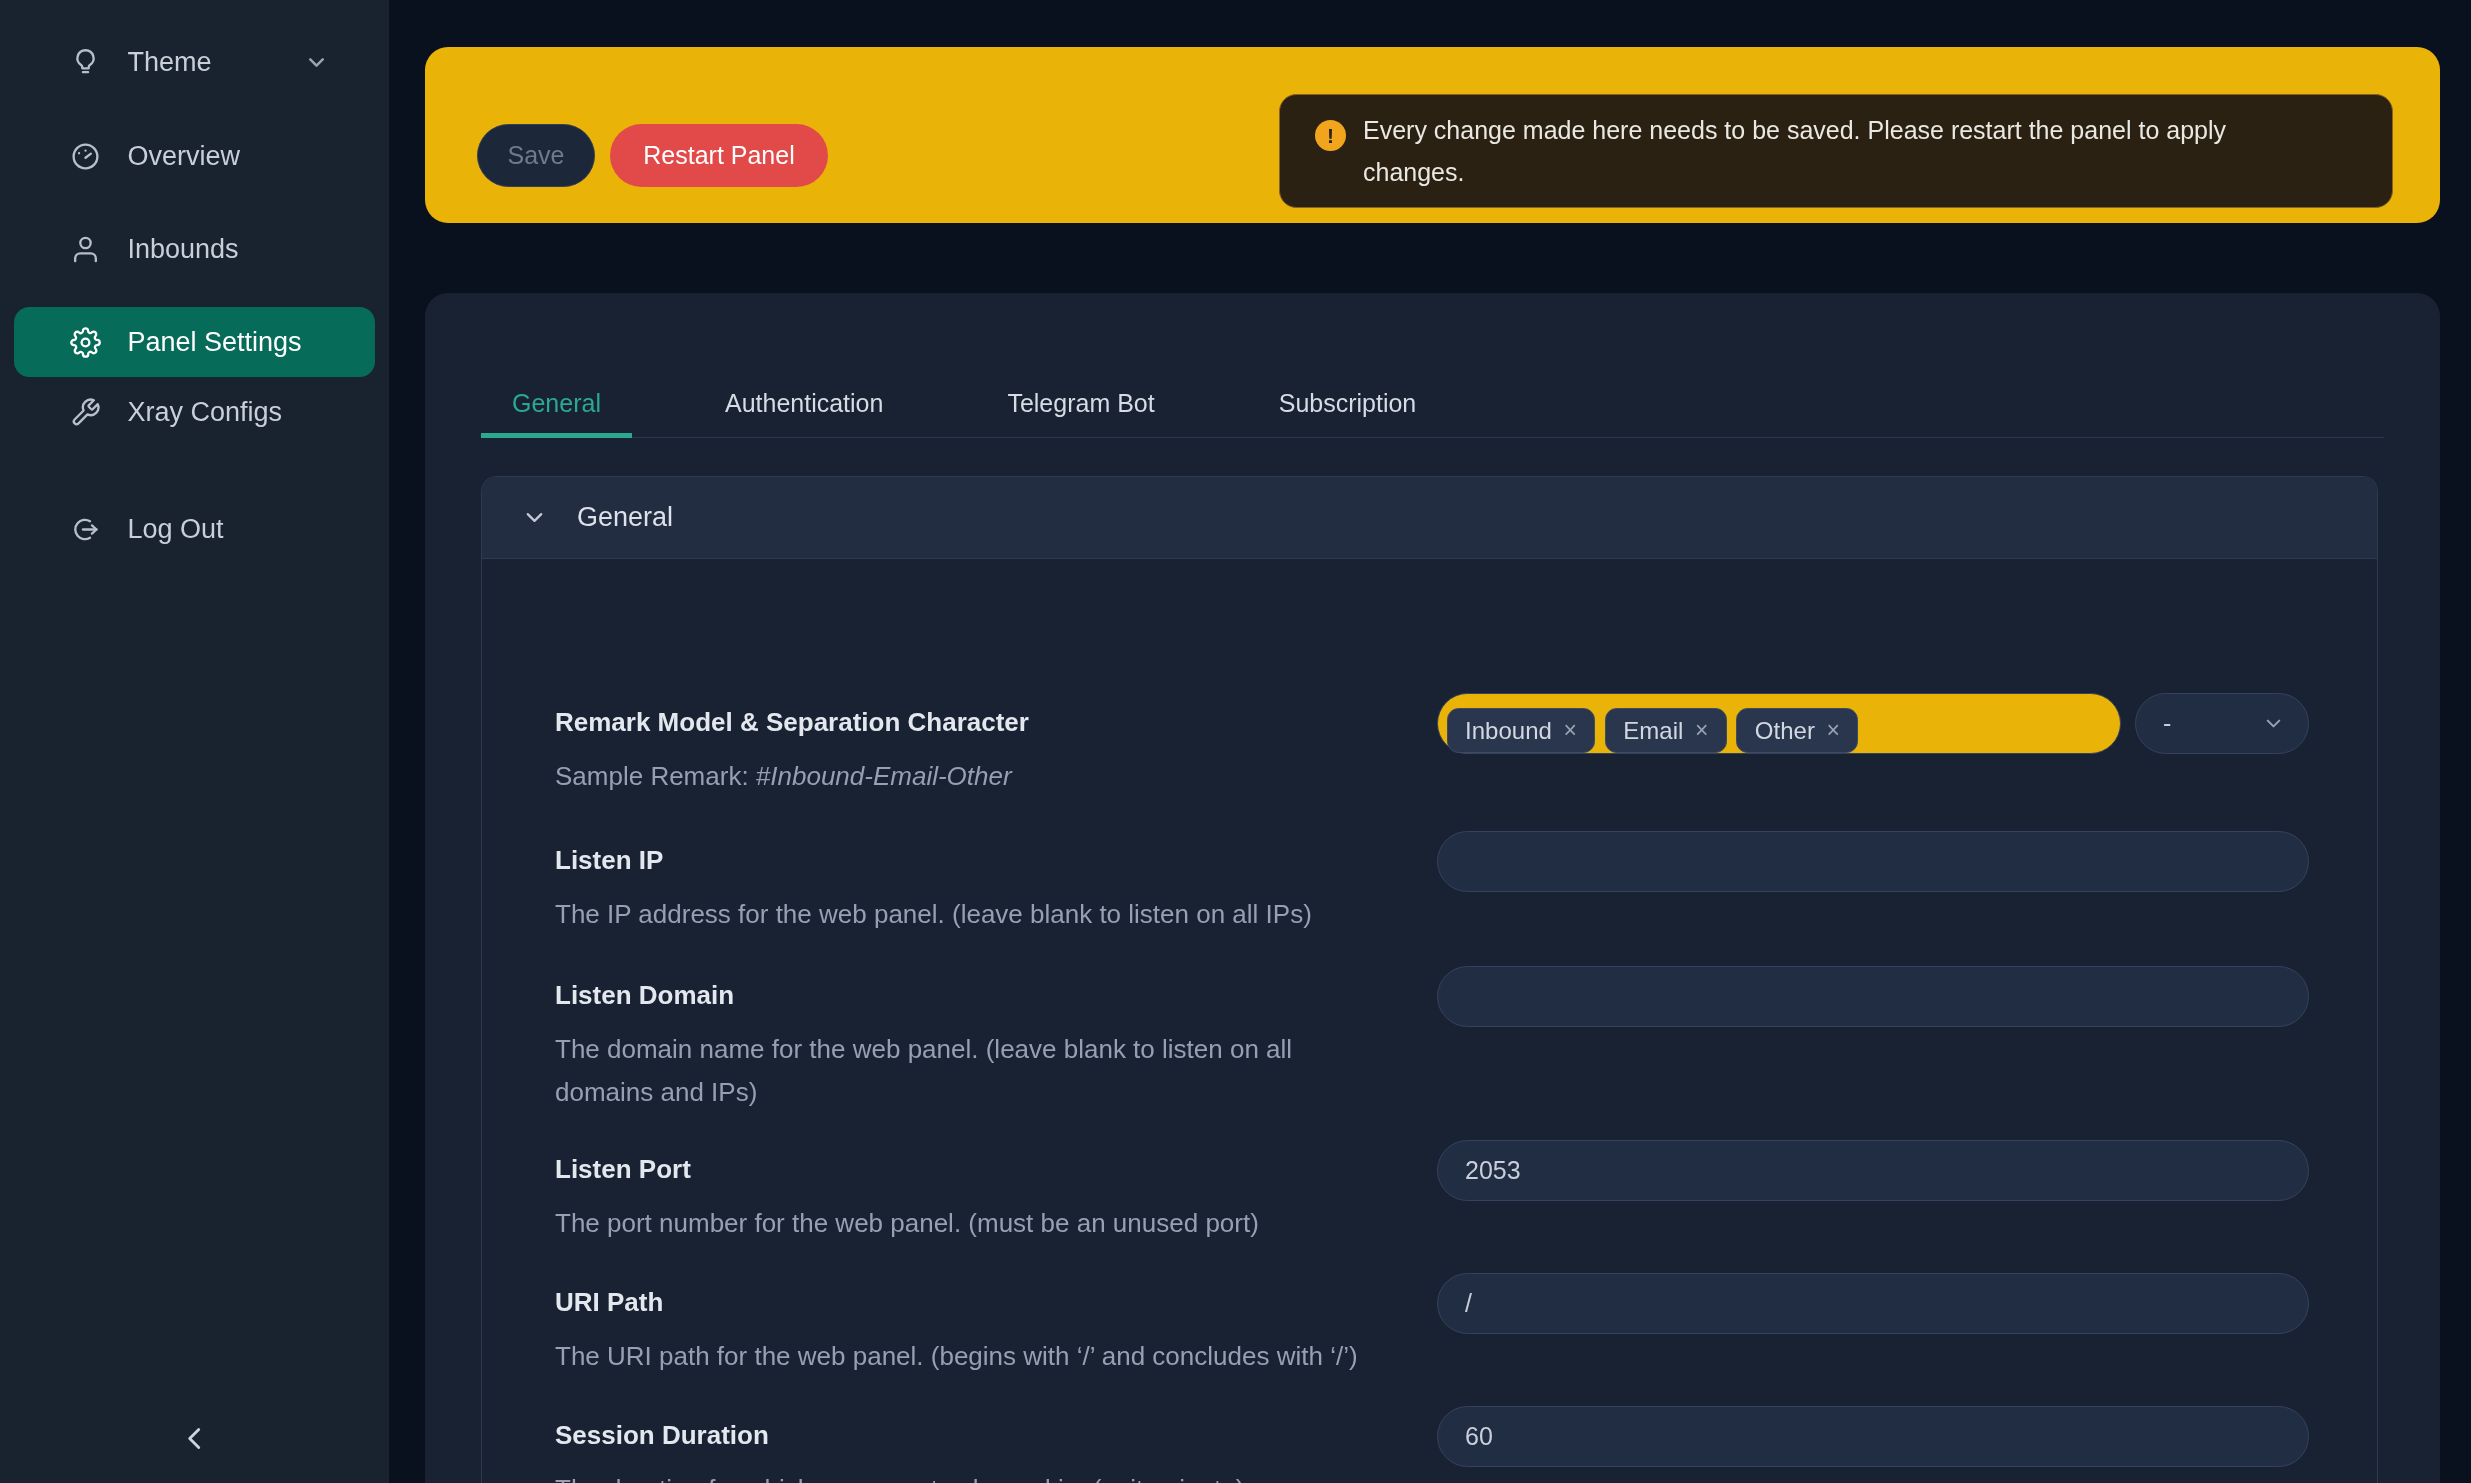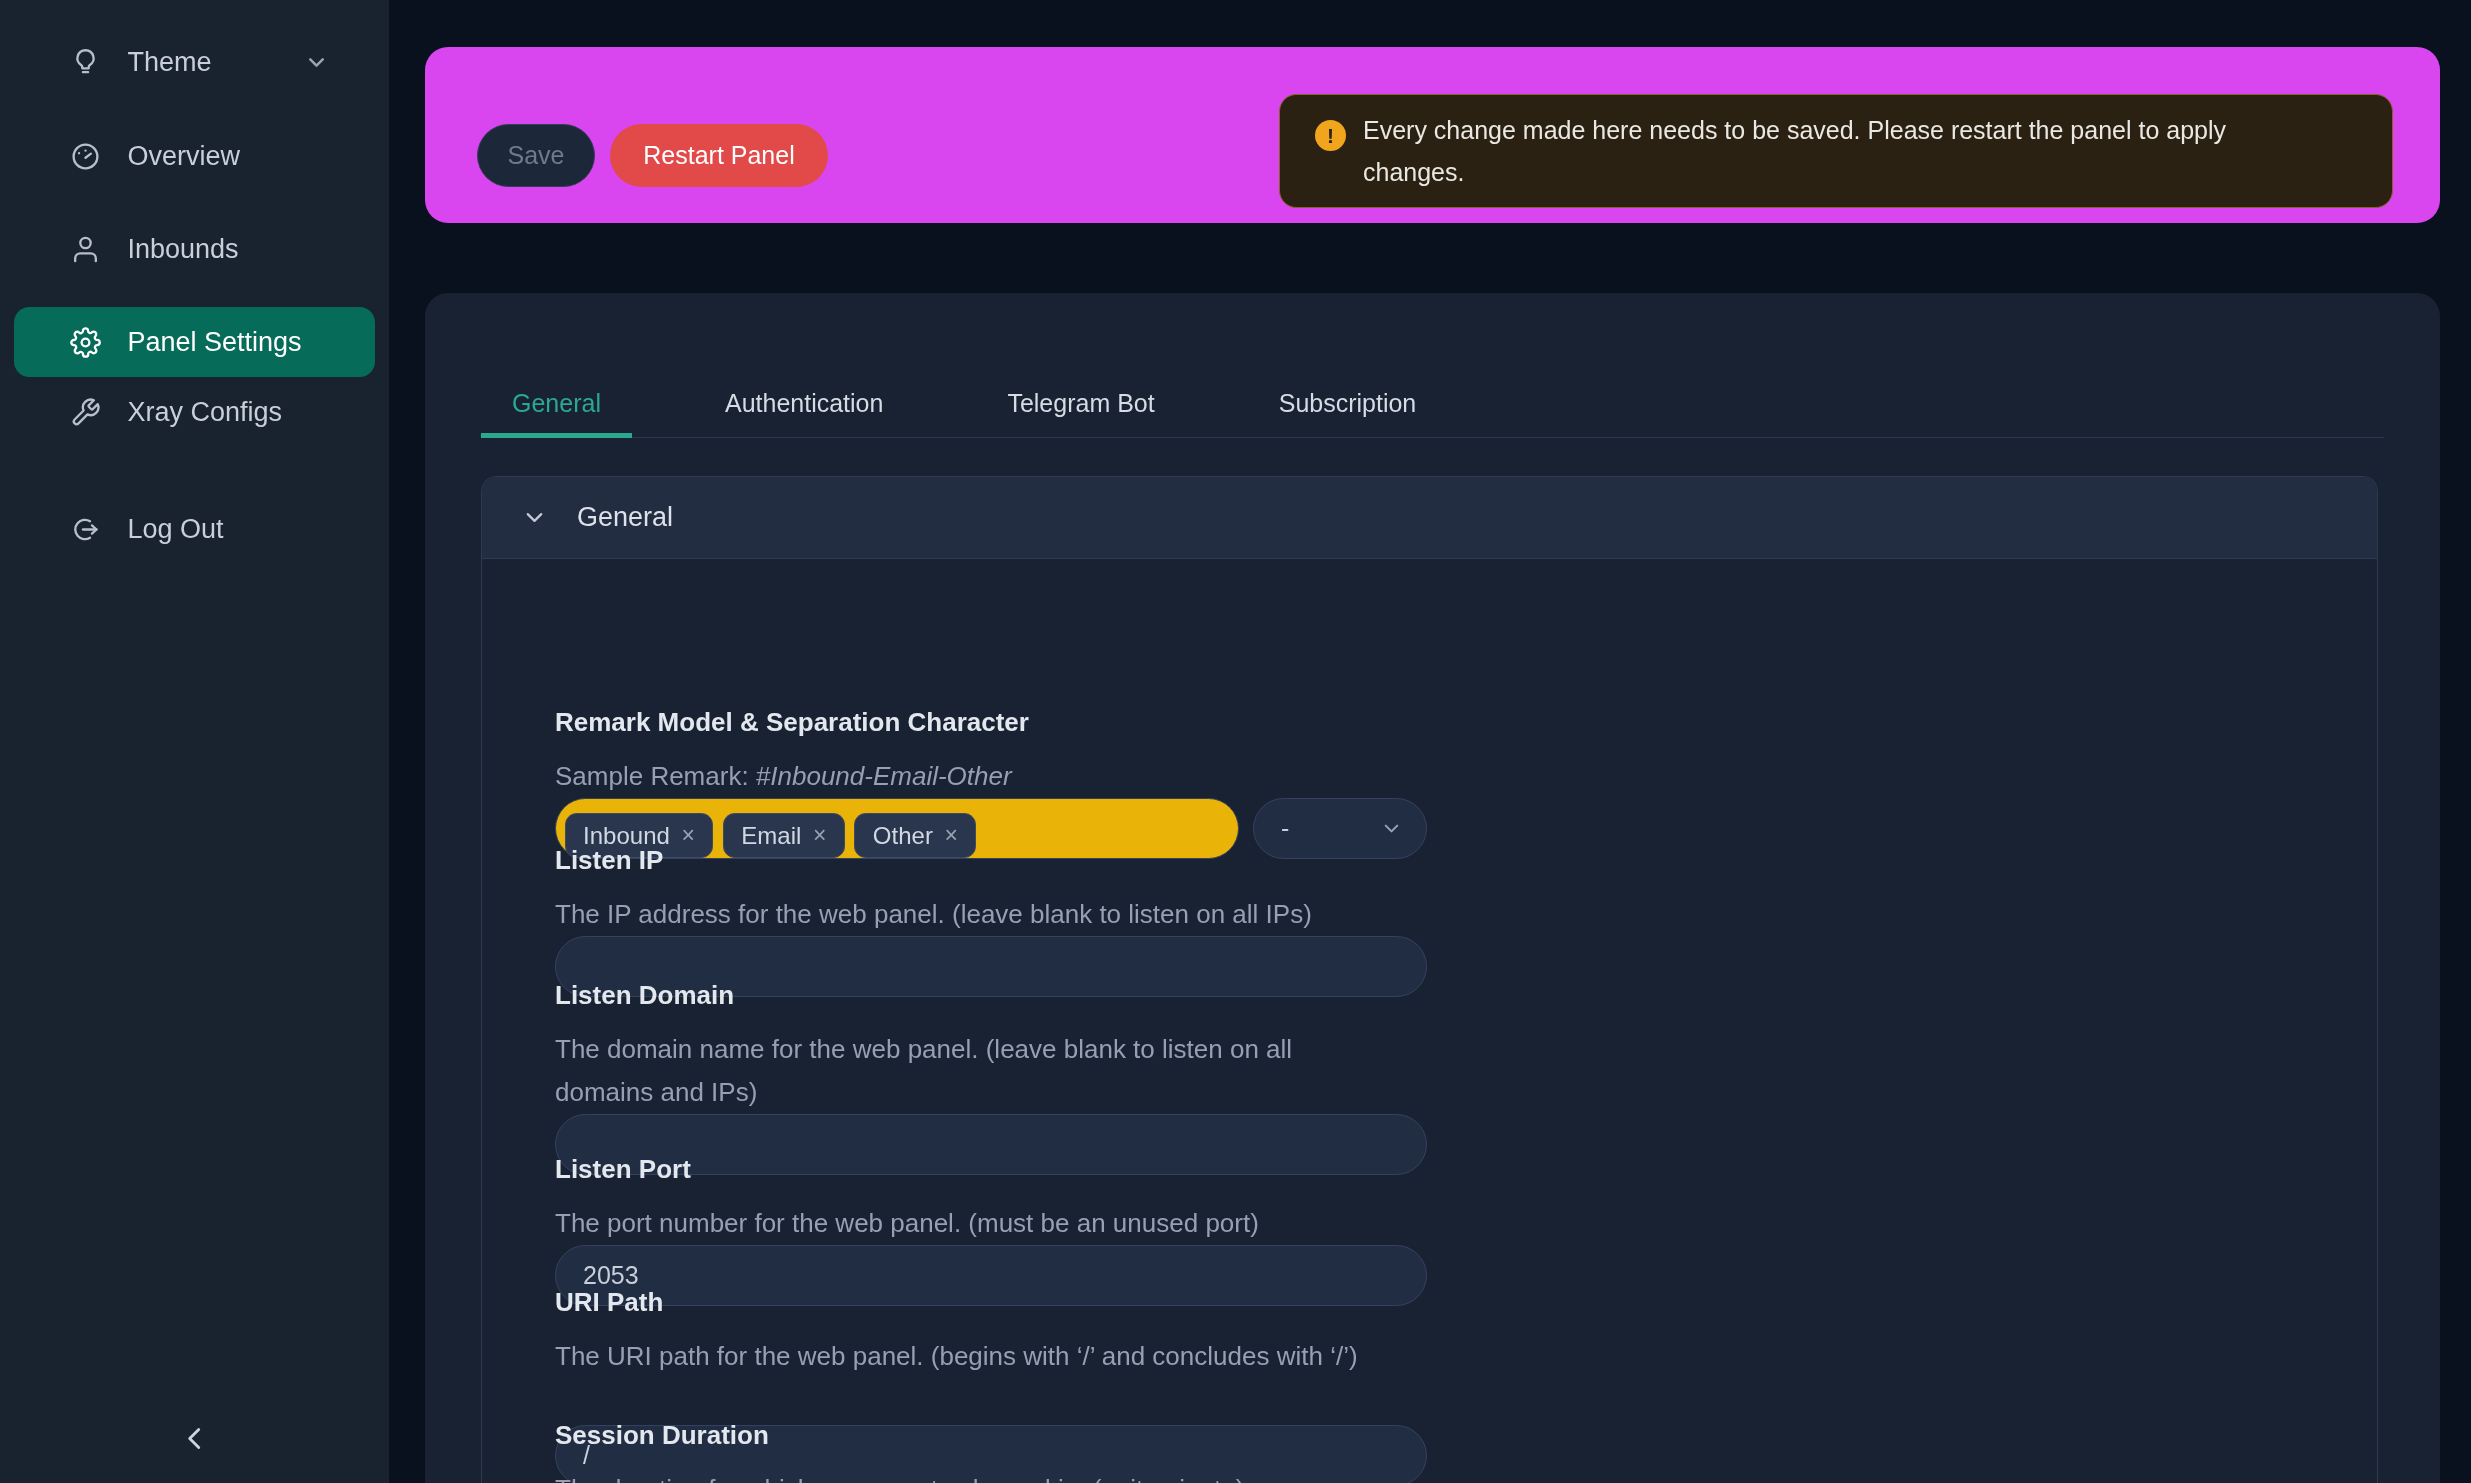--- a/index.html
+++ b/index.html
@@ -36,21 +36,21 @@
   .side-logout { top:494px; }
   .side-collapse {
     position:absolute; left:174px; top:1417px; width:42px; height:42px;
     display:flex; align-items:center; justify-content:center; color:#cdd3dc; cursor:pointer;
   }
   .side-collapse svg { width:31px; height:31px; }
 
   
   .toolbar-card {
     position:absolute; left:425px; top:47px; width:2015px; height:176px;
-    background:#d946ef; border-radius:23px;
+    background:#eab308; border-radius:23px;
   }
   .main-card {
     position:absolute; left:425px; top:293px; width:2015px; height:1255px;
     background:#192232; border-radius:23px;
   }
 
   
   .btn {
     position:absolute; height:63px; border-radius:32px;
     display:flex; align-items:center; justify-content:center;
@@ -100,21 +100,21 @@
   .section-header {
     position:absolute; left:0; top:0; right:0; height:82px;
     background:#222d42; border-bottom:1px solid #2c3a52;
     border-radius:14.5px 14.5px 0 0;
     display:flex; align-items:center; cursor:pointer;
   }
   .section-header .chev { width:27px; height:27px; margin-left:39px; color:#c3cad6; }
   .section-header .title { margin-left:29px; font-size:27px; color:#dde1e9; }
 
   .rows { position:absolute; left:0; top:82px; right:0; bottom:0; }
-  .row { position:absolute; left:73px; right:68px; display:flex; justify-content:space-between;flex-direction:column; }
+  .row { position:absolute; left:73px; right:68px; display:flex; justify-content:space-between; }
   .row .lcol { width:869px; }
   .row .label { font-size:26px; font-weight:700; color:#e3e7ee; line-height:39px; padding-top:9.7px; }
   .row .desc  { font-size:26px; color:#96a0b2; line-height:43px; margin-top:13.5px; }
   .row .desc span { display:block; }
   .r1 { top:134px; } .r2 { top:272px; } .r3 { top:407px; }
   .r4 { top:581px; } .r5 { top:714px;gap:47px; } .r6 { top:847px; }
 
   .ctl { width:872px; flex:0 0 auto; }
   .text-input {
     width:872px; height:61px; border-radius:31px;

